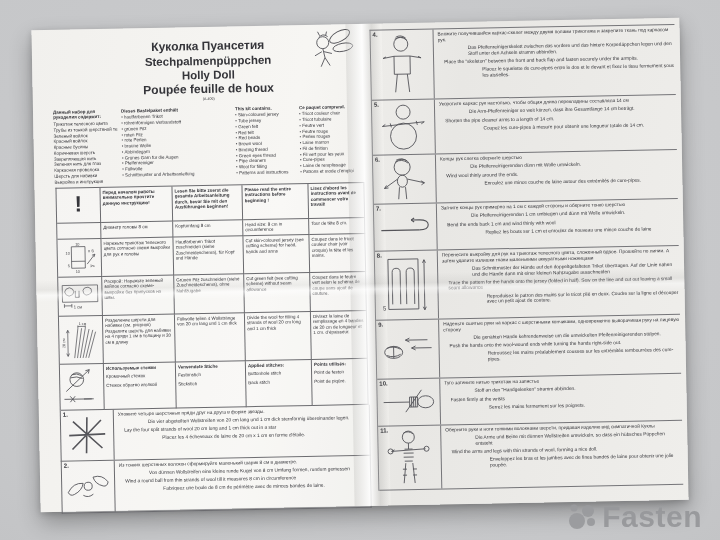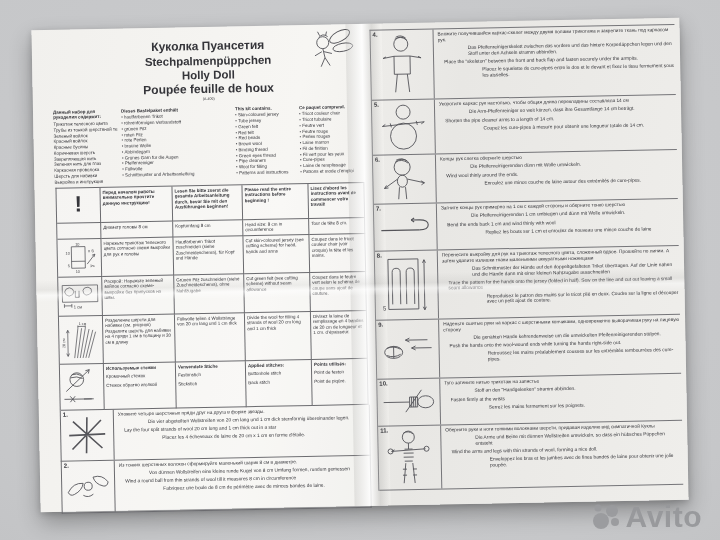--- a/index.html
+++ b/index.html
@@ -450,15 +450,15 @@
     <div class="shade-right"></div>
   </div>
 
   <div class="watermark">
     <svg width="28" height="28" viewBox="0 0 28 28">
       <circle cx="9" cy="18" r="8" fill="#9a9b9e"></circle>
       <circle cx="20" cy="8" r="6" fill="#9a9b9e"></circle>
       <circle cx="6" cy="5" r="3.5" fill="#9a9b9e"></circle>
       <circle cx="23" cy="19" r="4" fill="#9a9b9e"></circle>
     </svg>
-    <span class="wm-text">Avito</span>
+    <span class="wm-text">Fasten</span>
   </div>
 </div>
 
 </body></html>

